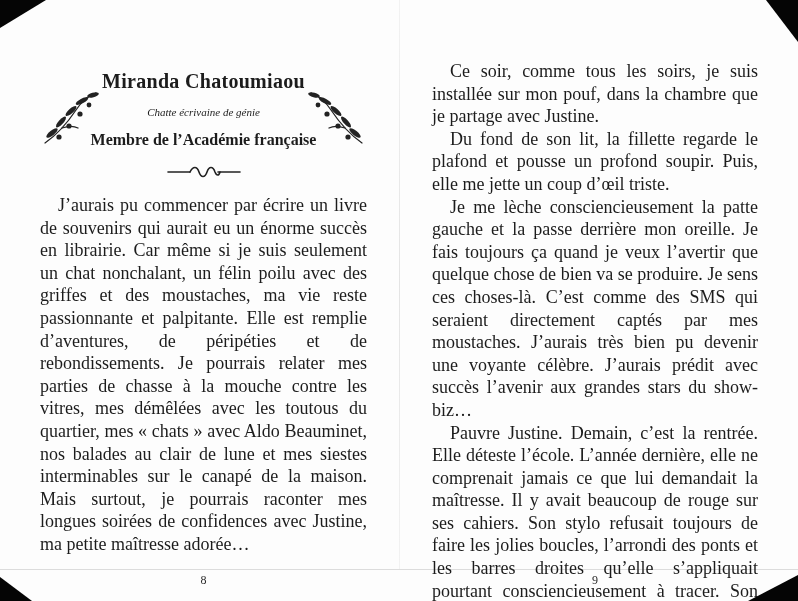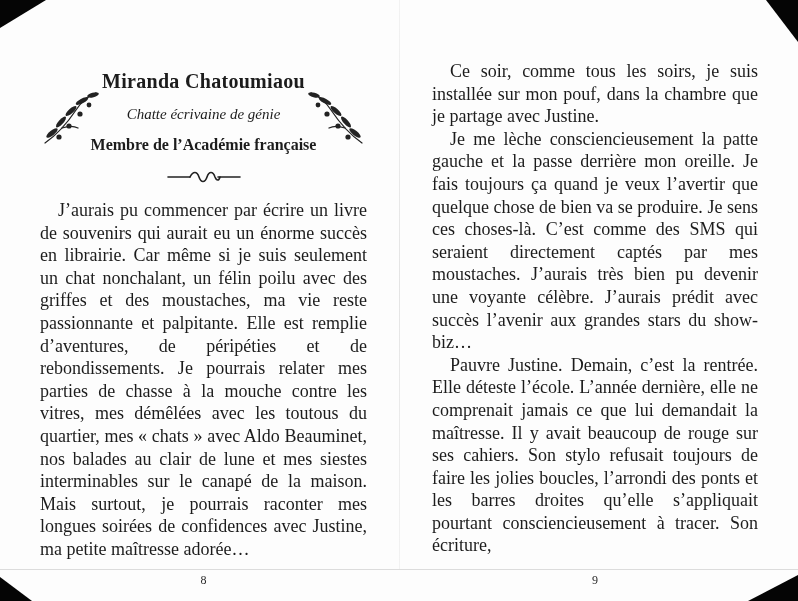--- a/index.html
+++ b/index.html
@@ -39,21 +39,21 @@
     font-size:18px;
     line-height:22.6px;
     text-align:justify;
     text-indent:18px;
     hyphens:auto;
     -webkit-hyphens:auto;
   }
 
   .chapter-header { position:relative; text-align:center; padding-top:70px; margin-bottom:12px; }
   .chapter-title { font-size:20px; font-weight:bold; letter-spacing:.3px; }
-  .chapter-subtitle { font-style:italic; font-size:15px; margin-top:13px; }
+  .chapter-subtitle { font-style:italic; font-size:11px; margin-top:13px; }
   .chapter-affiliation { font-weight:bold; font-size:16px; margin-top:13px; }
   .ornament { margin-top:15px; height:18px; }
 
   .branch { position:absolute; top:86px; width:58px; height:62px; }
   .branch.left-side  { left:2px; }
   .branch.right-side { right:2px; transform:scaleX(-1); }
 
   .folio {
     position:absolute; bottom:13px; left:0; width:100%;
     text-align:center; font-size:12px; color:#2a2a2a;
@@ -124,20 +124,21 @@
       </div>
     </div>
 
     <p>J’aurais pu commencer par écrire un livre de souvenirs qui aurait eu un énorme succès en librairie. Car même si je suis seulement un chat nonchalant, un félin poilu avec des griffes et des moustaches, ma vie reste passionnante et palpitante. Elle est remplie d’aventures, de péripéties et de rebondissements. Je pourrais relater mes parties de chasse à la mouche contre les vitres, mes démêlées avec les toutous du quartier, mes « chats » avec Aldo Beauminet, nos balades au clair de lune et mes siestes interminables sur le canapé de la maison. Mais surtout, je pourrais raconter mes longues soirées de confidences avec Justine, ma petite maîtresse adorée…</p>
 
     <div class="folio">8</div>
   </div>
 
   <div class="page right">
     <p>Ce soir, comme tous les soirs, je suis installée sur mon pouf, dans la chambre que je partage avec Justine.</p>
+    <p>Du fond de son lit, la fillette regarde le plafond et pousse un profond soupir. Puis, elle me jette un coup d’œil triste.</p>
     <p>Je me lèche consciencieusement la patte gauche et la passe derrière mon oreille. Je fais toujours ça quand je veux l’avertir que quelque chose de bien va se produire. Je sens ces choses-là. C’est comme des SMS qui seraient directement captés par mes moustaches. J’aurais très bien pu devenir une voyante célèbre. J’aurais prédit avec succès l’avenir aux grandes stars du show-biz…</p>
     <p>Pauvre Justine. Demain, c’est la rentrée. Elle déteste l’école. L’année dernière, elle ne comprenait jamais ce que lui demandait la maîtresse. Il y avait beaucoup de rouge sur ses cahiers. Son stylo refusait toujours de faire les jolies boucles, l’arrondi des ponts et les barres droites qu’elle s’appliquait pourtant consciencieusement à tracer. Son écriture,</p>
 
     <div class="folio">9</div>
   </div>
 
   <div class="corner tl"></div>
   <div class="corner tr"></div>
   <div class="corner bl"></div>
   <div class="corner br"></div>

